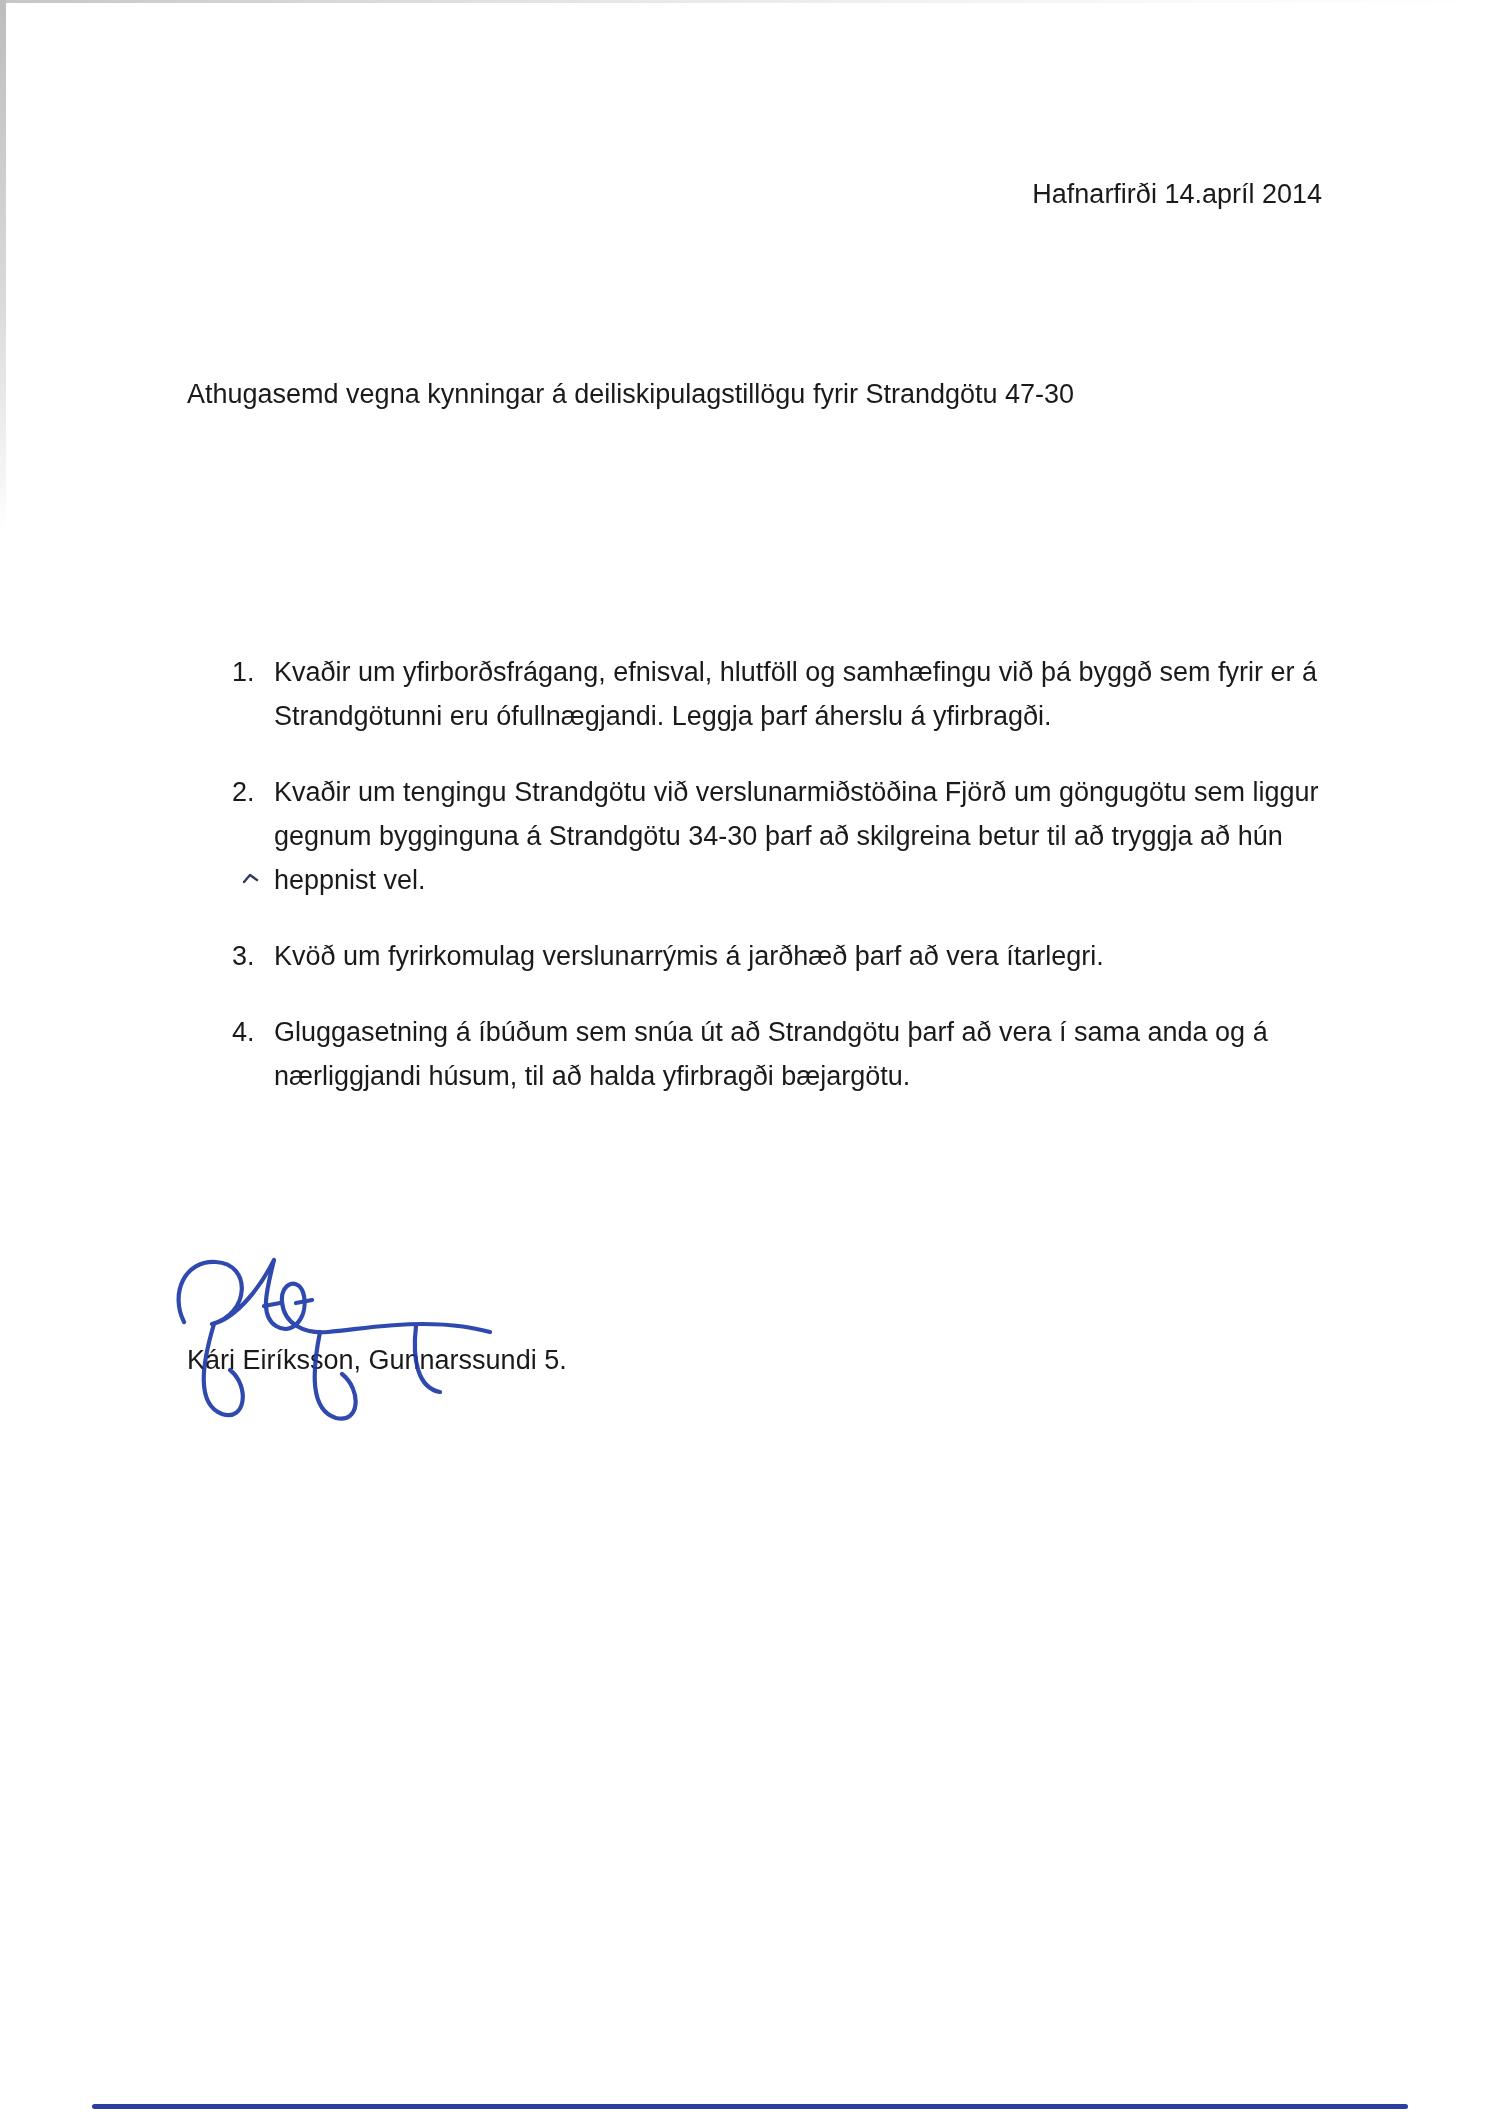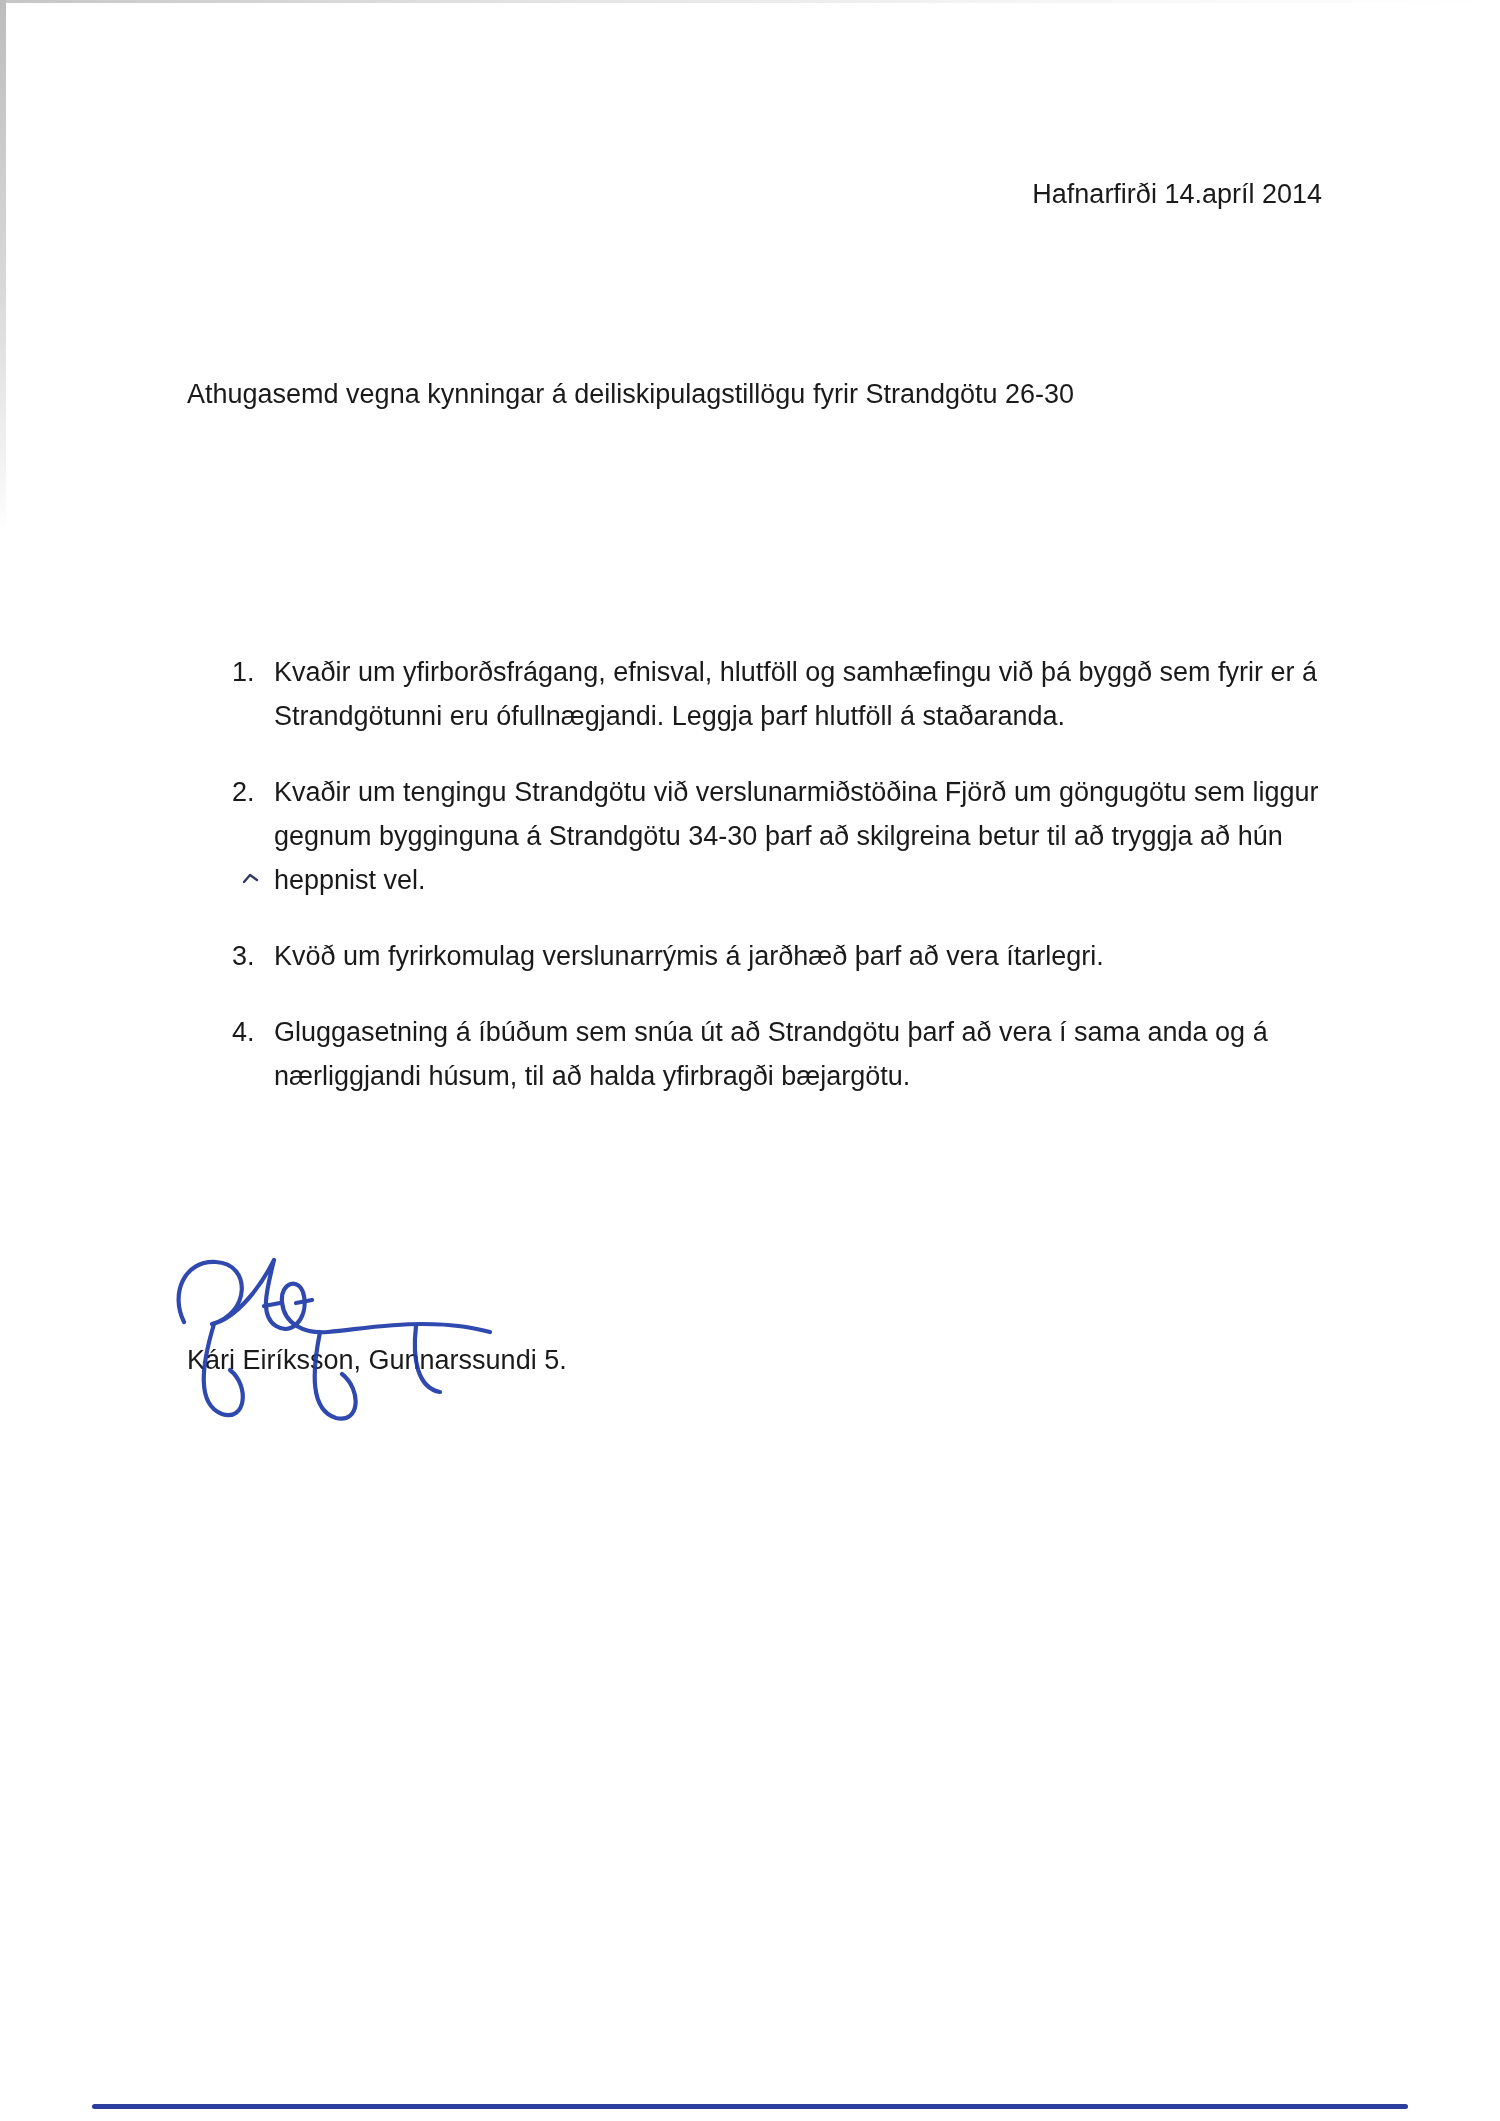--- a/index.html
+++ b/index.html
@@ -72,27 +72,27 @@
 </head>
 <body>
 
 <div class="page">
 
   <div class="scan-edge-top"></div>
   <div class="scan-edge-left"></div>
 
   <div class="date">Hafnarfirði 14.apríl 2014</div>
 
-  <div class="subject">Athugasemd vegna kynningar á deiliskipulagstillögu fyrir Strandgötu 26-30</div>
+  <div class="subject">Athugasemd vegna kynningar á deiliskipulagstillögu fyrir Strandgötu 47-30</div>
 
 
   <div class="items">
     <div class="item">
       <span class="num">1.</span>
-      <span class="txt">Kvaðir um yfirborðsfrágang, efnisval, hlutföll og samhæfingu við þá byggð sem fyrir er á Strandgötunni eru ófullnægjandi. Leggja þarf hlutföll á staðaranda.</span>
+      <span class="txt">Kvaðir um yfirborðsfrágang, efnisval, hlutföll og samhæfingu við þá byggð sem fyrir er á Strandgötunni eru ófullnægjandi. Leggja þarf áherslu á yfirbragði.</span>
     </div>
     <div class="item">
       <span class="num">2.</span>
       <span class="txt">Kvaðir um tengingu Strandgötu við verslunarmiðstöðina Fjörð um göngugötu sem liggur gegnum bygginguna á Strandgötu 34-30 þarf að skilgreina betur til að tryggja að hún heppnist vel.</span>
     </div>
     <div class="item">
       <span class="num">3.</span>
       <span class="txt">Kvöð um fyrirkomulag verslunarrýmis á jarðhæð þarf að vera ítarlegri.</span>
     </div>
     <div class="item">

